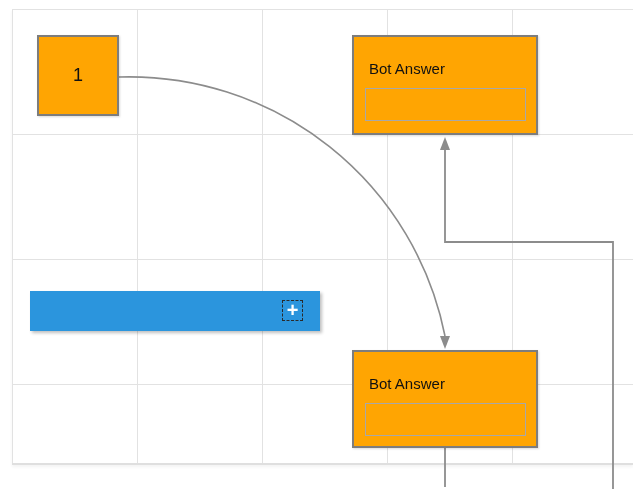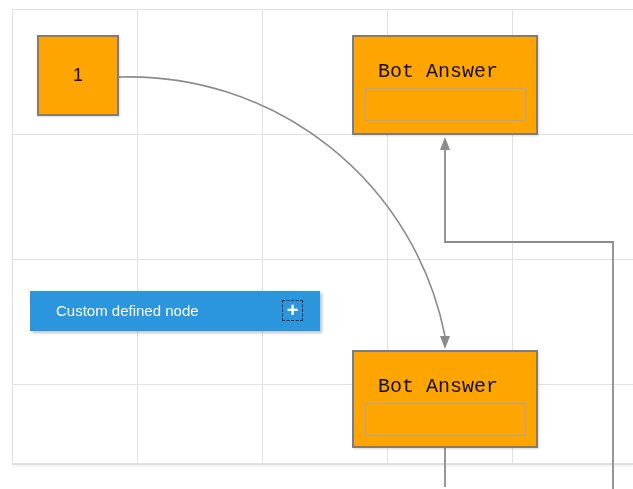--- a/index.html
+++ b/index.html
@@ -30,21 +30,21 @@
     position:absolute;box-sizing:border-box;
     background:var(--node-fill);border:2px solid var(--node-border);
     box-shadow:1px 1px 2px rgba(0,0,0,0.15);
     z-index:2;
   }
   .node-start{left:37px;top:35px;width:82px;height:81px;
     display:flex;align-items:center;justify-content:center;
     font-size:18px;color:var(--label-dark);}
   .node-bot-top{left:352px;top:35px;width:186px;height:100px;}
   .node-bot-bottom{left:352px;top:350px;width:186px;height:98px;}
-  .bot-title{position:absolute;left:24px;top:23px;font-size:20px;color:var(--label-dark);white-space:nowrap;font-family:Liberation Mono, monospace;}
+  .bot-title{position:absolute;left:15px;top:23px;font-size:15px;color:var(--label-dark);white-space:nowrap;}
   .bot-input{position:absolute;left:11px;top:51px;width:161px;height:33px;
     box-sizing:border-box;border:1px solid var(--inner-box-border);background:transparent;}
 
   
   .node-custom{
     position:absolute;left:30px;top:291px;width:290px;height:40px;
     background:var(--custom-node-fill);color:var(--label-light);
     box-shadow:2px 2px 3px rgba(0,0,0,0.25);
     z-index:2;
   }
@@ -86,17 +86,16 @@
     <span class="bot-title">Bot Answer</span>
     <div class="bot-input"></div>
   </div>
 
   <div class="node node-bot-bottom">
     <span class="bot-title">Bot Answer</span>
     <div class="bot-input"></div>
   </div>
 
   <div class="node-custom">
-    <span class="custom-label">Custom defined node</span>
     <span class="plus-btn">+</span>
   </div>
 
 </div>
 
 </body></html>

